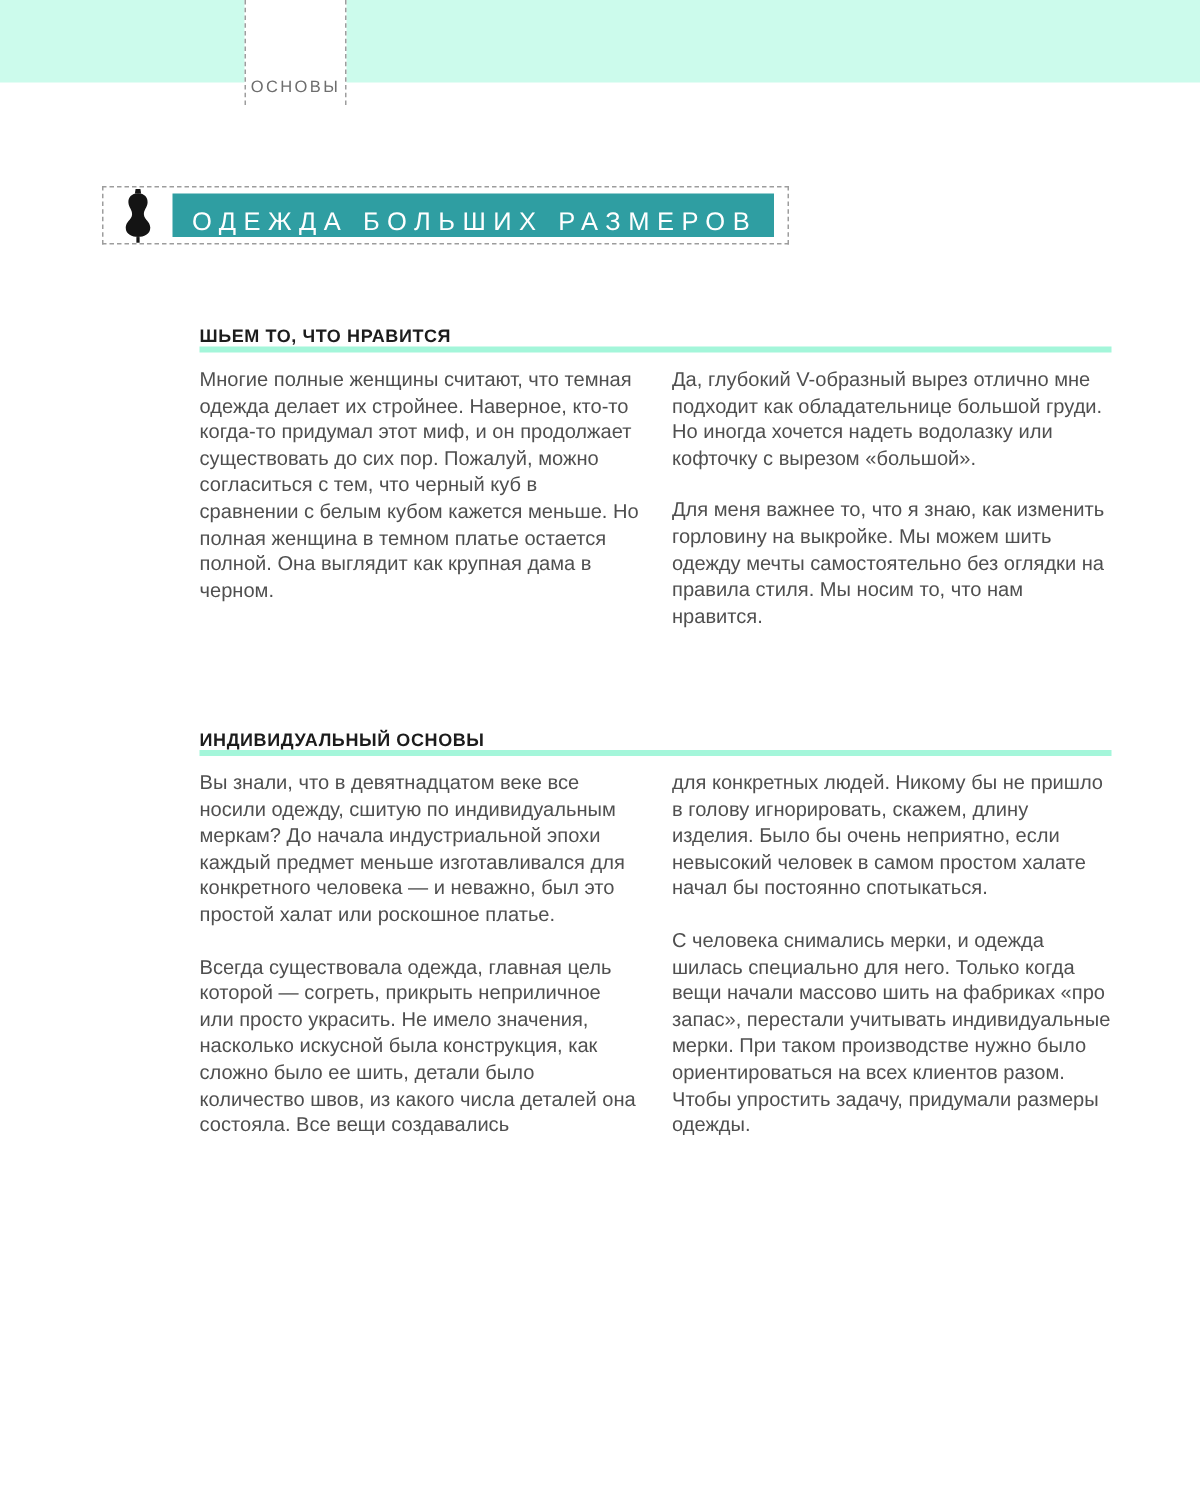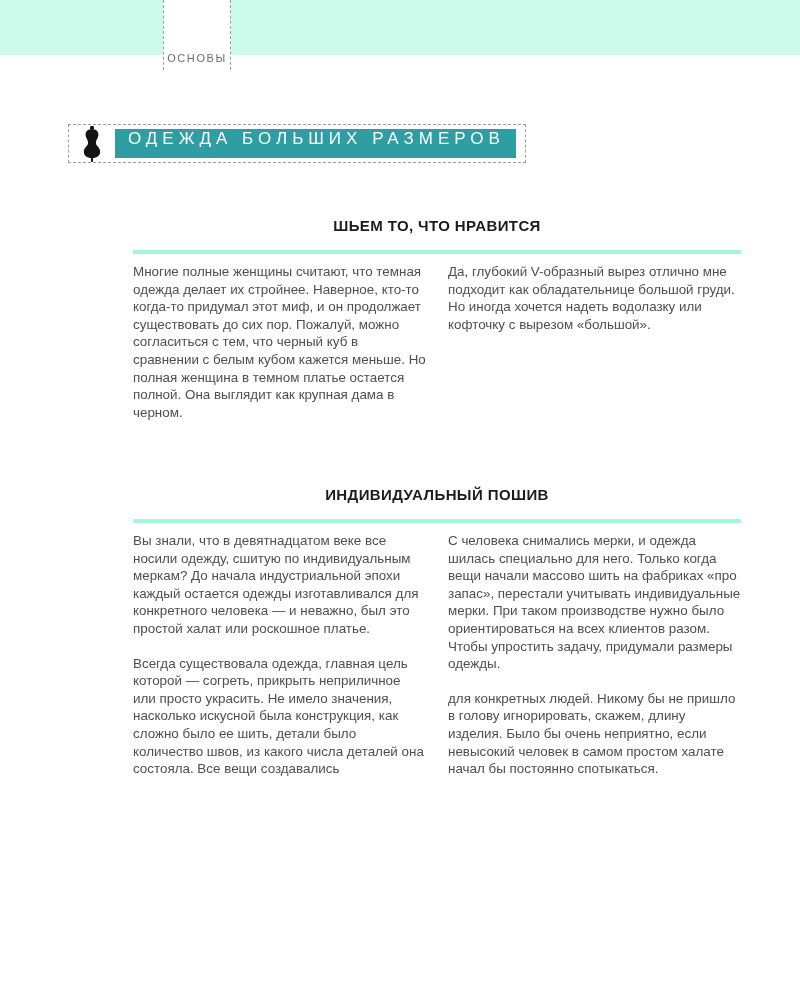--- a/index.html
+++ b/index.html
@@ -16,33 +16,33 @@
     padding-bottom:6px;
   }
   .chapter-tab span{font-size:11px;color:#6e6e6e;letter-spacing:1.6px;}
   
   .title-box{
     position:absolute;left:68px;top:124px;width:458px;height:39px;
     border:1px dashed #9d9d9d;box-sizing:border-box;display:flex;align-items:center;
   }
   .icon-box{width:46px;height:100%;display:flex;align-items:center;justify-content:center;}
   .title-band{
-    flex:1;height:29px;margin-right:9px;background:#2f9ea2;display:flex;align-items:flex-start;
+    flex:1;height:29px;margin-right:9px;background:#2f9ea2;display:flex;align-items:flex-end;
     padding-left:13px;box-sizing:border-box;
   }
   .title-band span{
     color:#ffffff;font-size:17px;font-weight:300;letter-spacing:5px;white-space:nowrap;
   }
   
   .section{position:absolute;left:133px;width:608px;}
   .section-1{top:217px;}
   .section-2{top:486px;}
   .section-heading{
-    font-size:15px;font-weight:bold;color:#1c1c1c;letter-spacing:0.4px;
-    padding-bottom:16px;border-bottom:4px solid #a4f6da;margin:0;text-align:center;
+    font-size:12px;font-weight:bold;color:#1c1c1c;letter-spacing:0.4px;
+    padding-bottom:0;border-bottom:4px solid #a4f6da;margin:0;
   }
   .columns{display:flex;gap:22px;margin-top:9px;}
   .col{flex:1;min-width:0;}
   .col p{
     margin:0 0 17px 0;font-size:13.4px;line-height:17.6px;color:#4f4f4f;
     white-space:pre-line;
   }
   
   .page-number{position:absolute;left:55px;top:917px;font-size:14px;font-weight:bold;color:#4c1d95;}
   .bottom-rule{
@@ -78,34 +78,35 @@
 
   <div class="section section-1">
     <h2 class="section-heading">ШЬЕМ ТО, ЧТО НРАВИТСЯ</h2>
     <div class="columns">
       <div class="col">
         <p>Многие полные женщины считают, что темная одежда делает их стройнее. Наверное, кто-то когда-то придумал этот миф, и он продолжает существовать до сих пор. Пожалуй, можно согласиться с тем, что черный куб в сравнении с белым кубом кажется меньше. Но полная женщина в темном платье остается полной. Она выглядит как крупная дама в черном.</p>
       </div>
       <div class="col">
         <p>Да, глубокий V-образный вырез отлично мне подходит как обладательнице большой груди.
 Но иногда хочется надеть водолазку или кофточку с вырезом «большой».</p>
+        <p>Для меня важнее то, что я знаю, как изменить горловину на выкройке. Мы можем шить одежду мечты самостоятельно без оглядки на правила стиля. Мы носим то, что нам нравится.</p>
       </div>
     </div>
   </div>
 
   <div class="section section-2">
-    <h2 class="section-heading">ИНДИВИДУАЛЬНЫЙ ПОШИВ</h2>
+    <h2 class="section-heading">ИНДИВИДУАЛЬНЫЙ ОСНОВЫ</h2>
     <div class="columns">
       <div class="col">
-        <p>Вы знали, что в девятнадцатом веке все носили одежду, сшитую по индивидуальным меркам? До начала индустриальной эпохи каждый остается одежды изготавливался для конкретного человека — и неважно, был это простой халат или роскошное платье.</p>
+        <p>Вы знали, что в девятнадцатом веке все носили одежду, сшитую по индивидуальным меркам? До начала индустриальной эпохи каждый предмет меньше изготавливался для конкретного человека — и неважно, был это простой халат или роскошное платье.</p>
         <p>Всегда существовала одежда, главная цель которой — согреть, прикрыть неприличное или просто украсить. Не имело значения, насколько искусной была конструкция, как сложно было ее шить, детали было количество швов, из какого числа деталей она состояла. Все вещи создавались</p>
       </div>
       <div class="col">
+        <p>для конкретных людей. Никому бы не пришло в голову игнорировать, скажем, длину изделия. Было бы очень неприятно, если невысокий человек в самом простом халате начал бы постоянно спотыкаться.</p>
         <p>С человека снимались мерки, и одежда шилась специально для него. Только когда вещи начали массово шить на фабриках «про запас», перестали учитывать индивидуальные мерки. При таком производстве нужно было ориентироваться на всех клиентов разом. Чтобы упростить задачу, придумали размеры одежды.</p>
-        <p>для конкретных людей. Никому бы не пришло в голову игнорировать, скажем, длину изделия. Было бы очень неприятно, если невысокий человек в самом простом халате начал бы постоянно спотыкаться.</p>
       </div>
     </div>
   </div>
 
   <div class="page-number">16</div>
   <div class="bottom-rule"></div>
 
 </div>
 
 </body></html>

